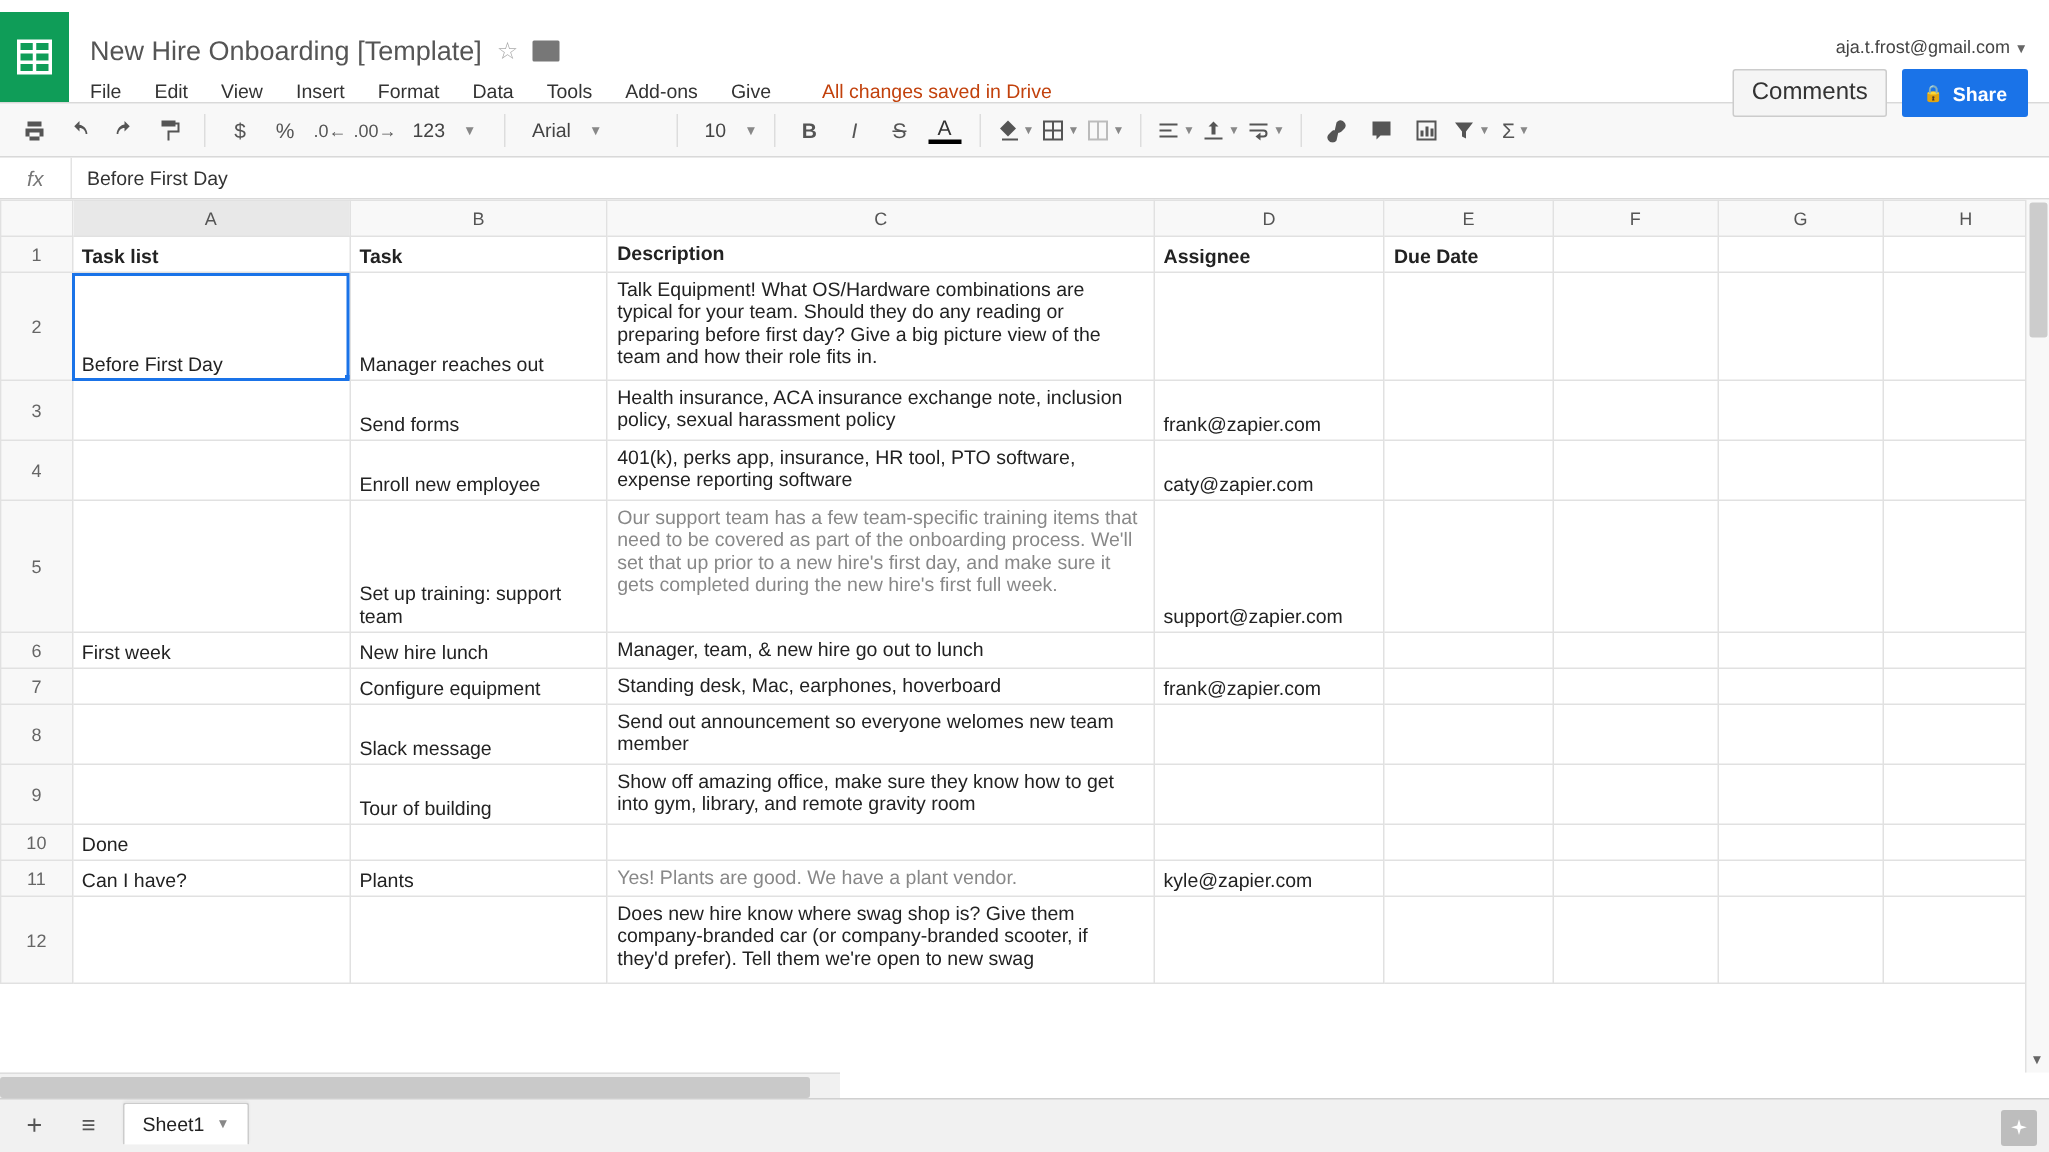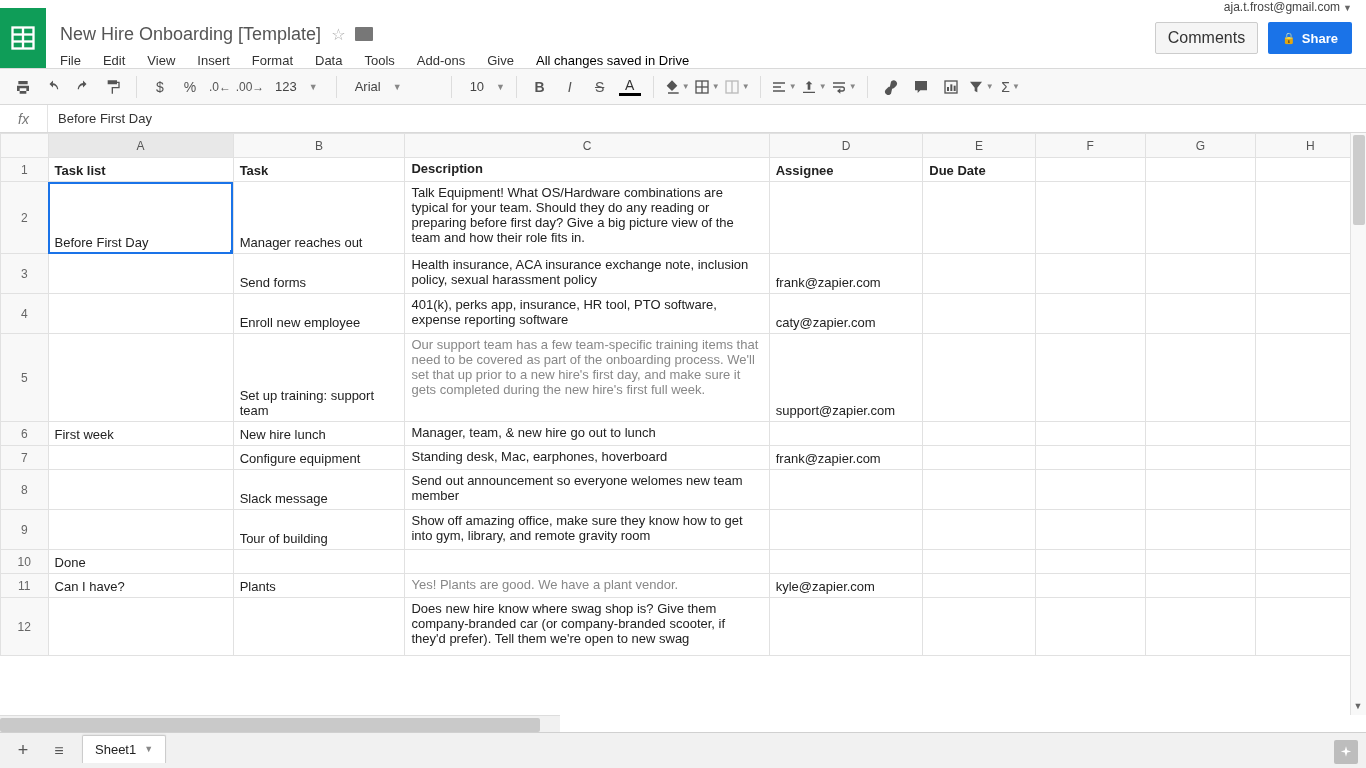--- a/index.html
+++ b/index.html
@@ -8,22 +8,22 @@
 
 .top { display:flex; align-items:flex-end; padding:8px 8px 0 0; border-bottom:1px solid #d9d9d9; position:relative; }
 .brand-box { width:46px; height:60px; background:#0f9d58; display:flex; align-items:center; justify-content:center; margin-right:14px; }
 .brand-box svg { width:28px; height:28px; }
 .doc-area { flex:1; }
 .doc-title-row { display:flex; align-items:center; gap:10px; height:26px; }
 .doc-title { font-size:18px; color:#555; }
 .star, .folder { color:#aaa; font-size:16px; }
 .folder { background:#777; width:18px; height:14px; border-radius:1px; display:inline-block; }
 .menus { display:flex; gap:22px; margin-top:6px; font-size:13px; color:#333; align-items:center; }
-.save-status { color:#000000; }
-.top-right { position:absolute; right:14px; top:0; display:flex; align-items:center; gap:10px; }
+.save-status { color:#c2410c; margin-left:12px; }
+.top-right { position:absolute; right:14px; top:24px; display:flex; align-items:center; gap:10px; }
 .account { font-size:12px; color:#444; }
 .account .drop { font-size:9px; color:#666; margin-left:3px; }
 .comments-btn { background:#f5f5f5; border:1px solid #ccc; border-radius:2px; padding:6px 12px; font-size:16px; color:#333; }
 .share-btn { background:#1a73e8; color:#fff; border:none; border-radius:2px; padding:6px 14px; font-size:13px; font-weight:bold; display:flex; align-items:center; gap:6px; }
 .lock { font-size:11px; }
 
 
 .toolbar { height:36px; background:#f8f8f8; border-bottom:1px solid #d9d9d9; display:flex; align-items:center; padding:0 10px; gap:4px; }
 .tb-sep { width:1px; height:22px; background:#ddd; margin:0 6px; }
 .tb-btn { width:26px; height:26px; display:flex; align-items:center; justify-content:center; color:#555; font-size:14px; border-radius:2px; }

